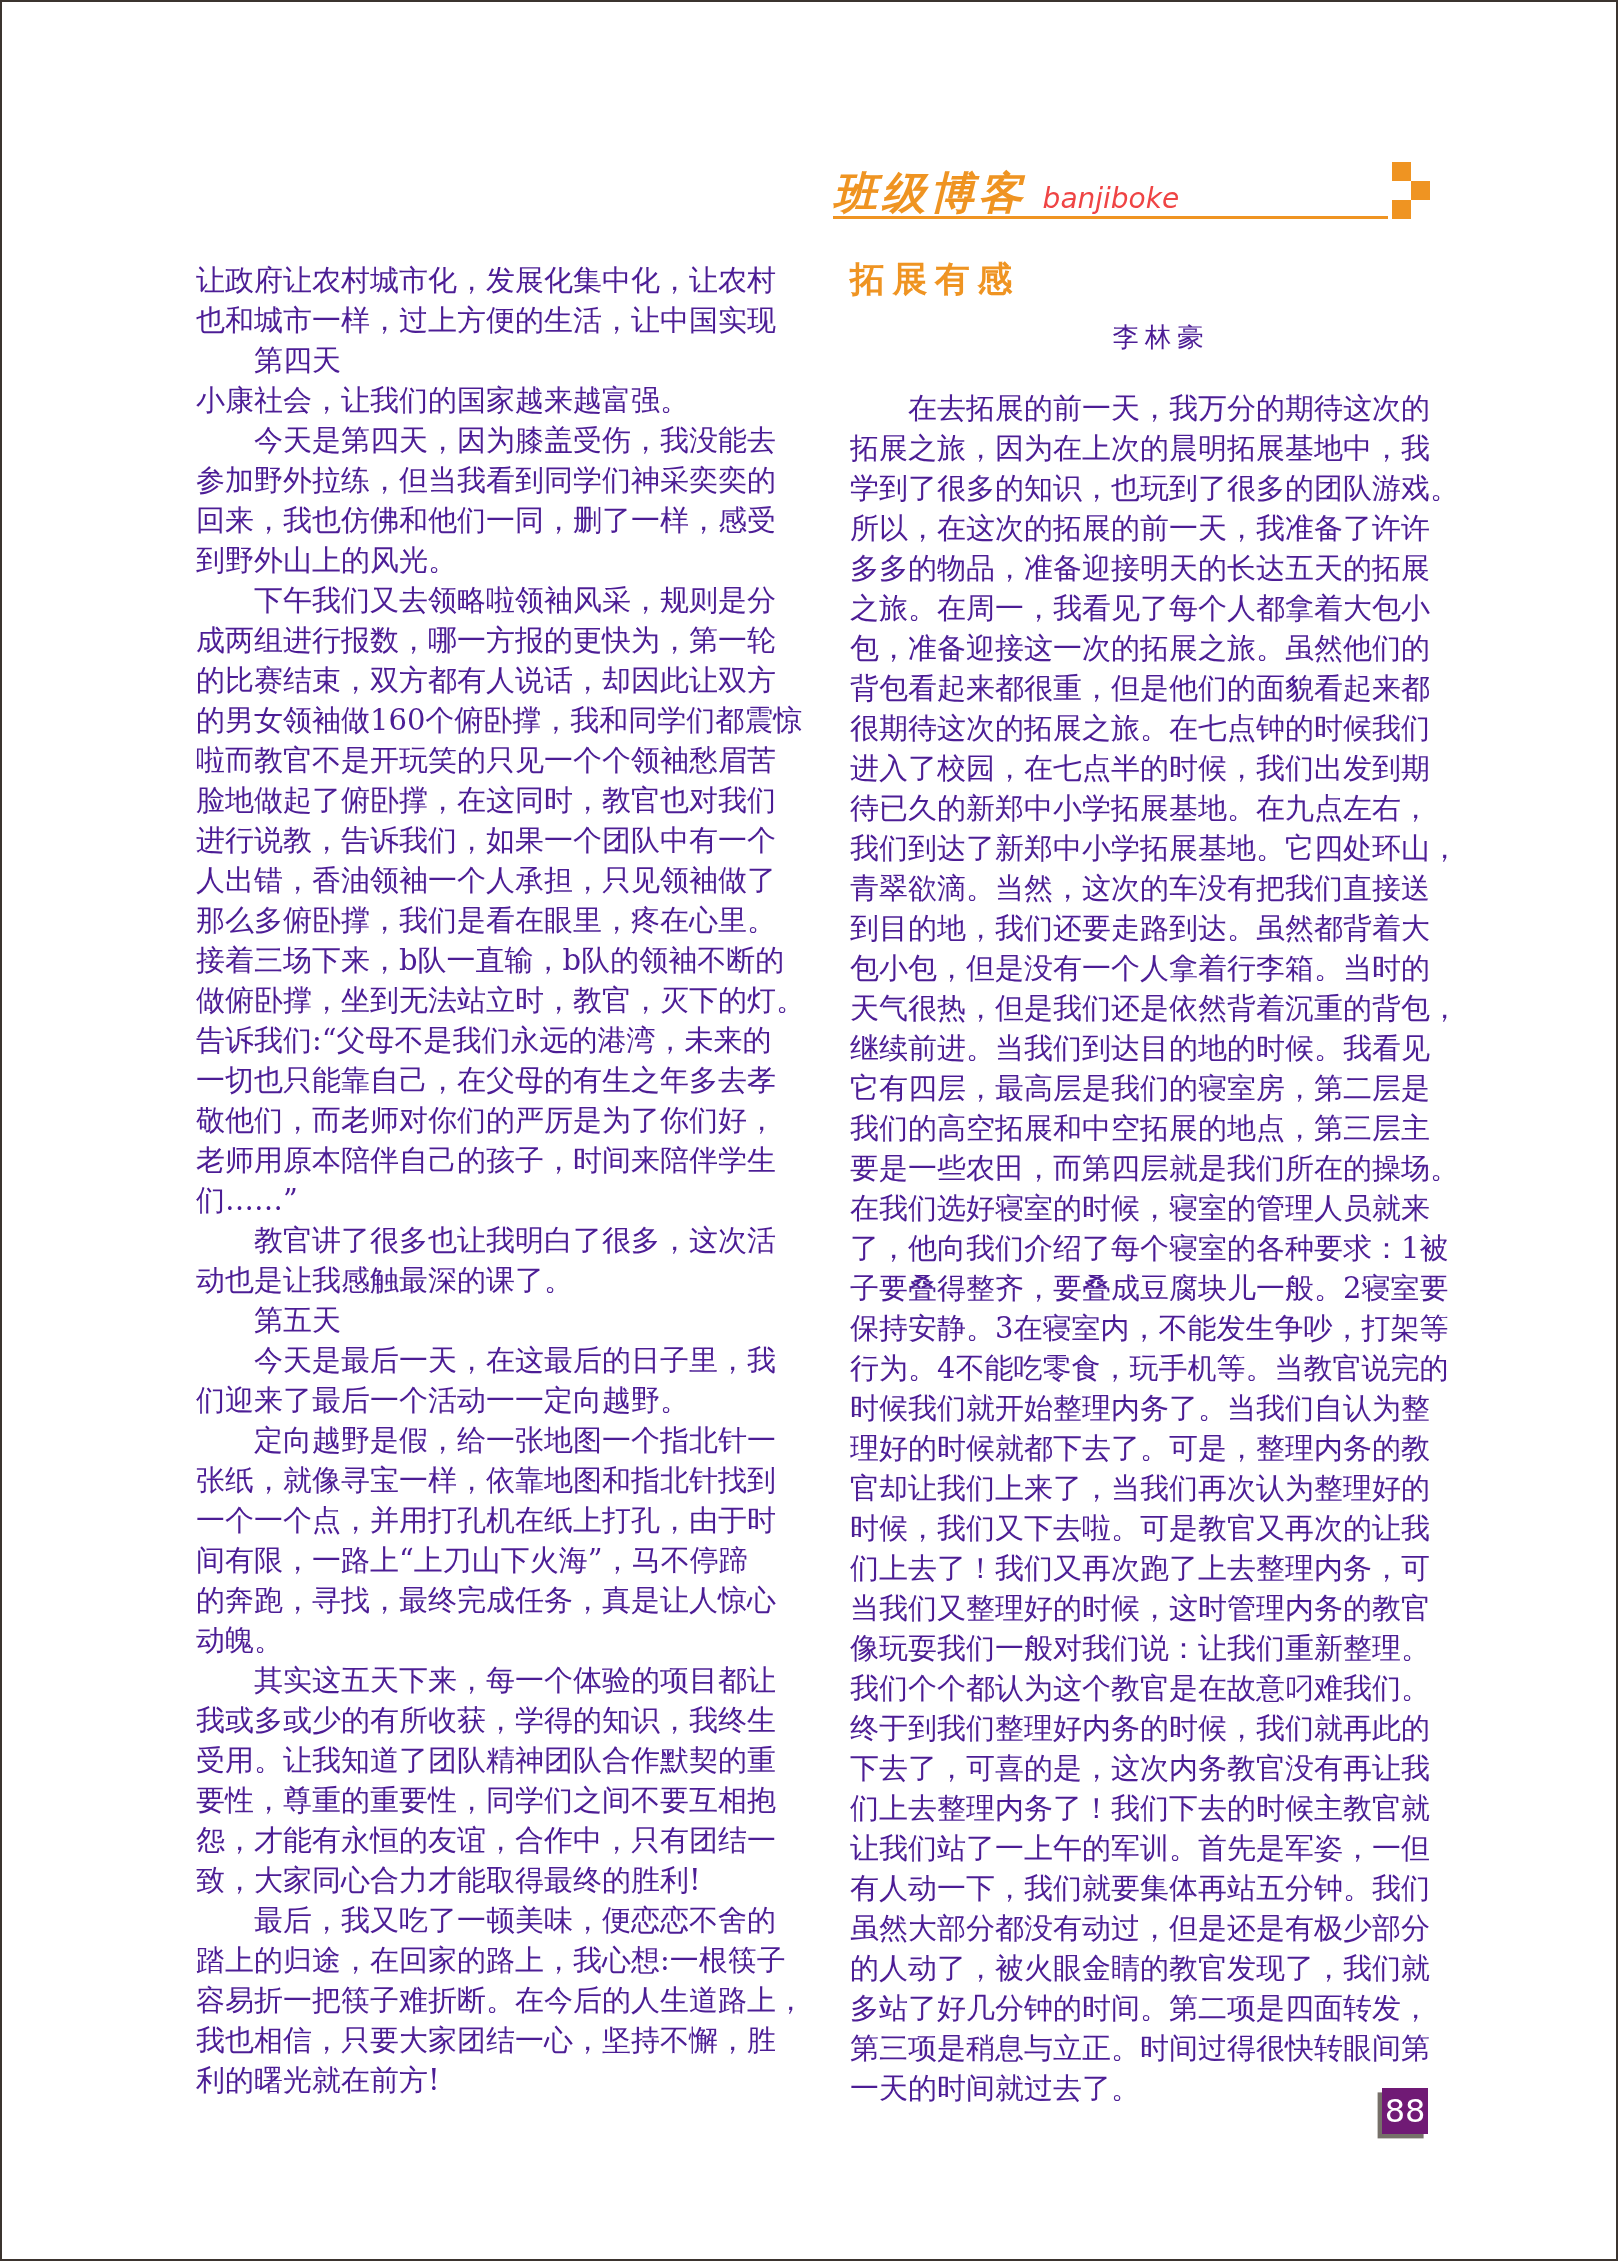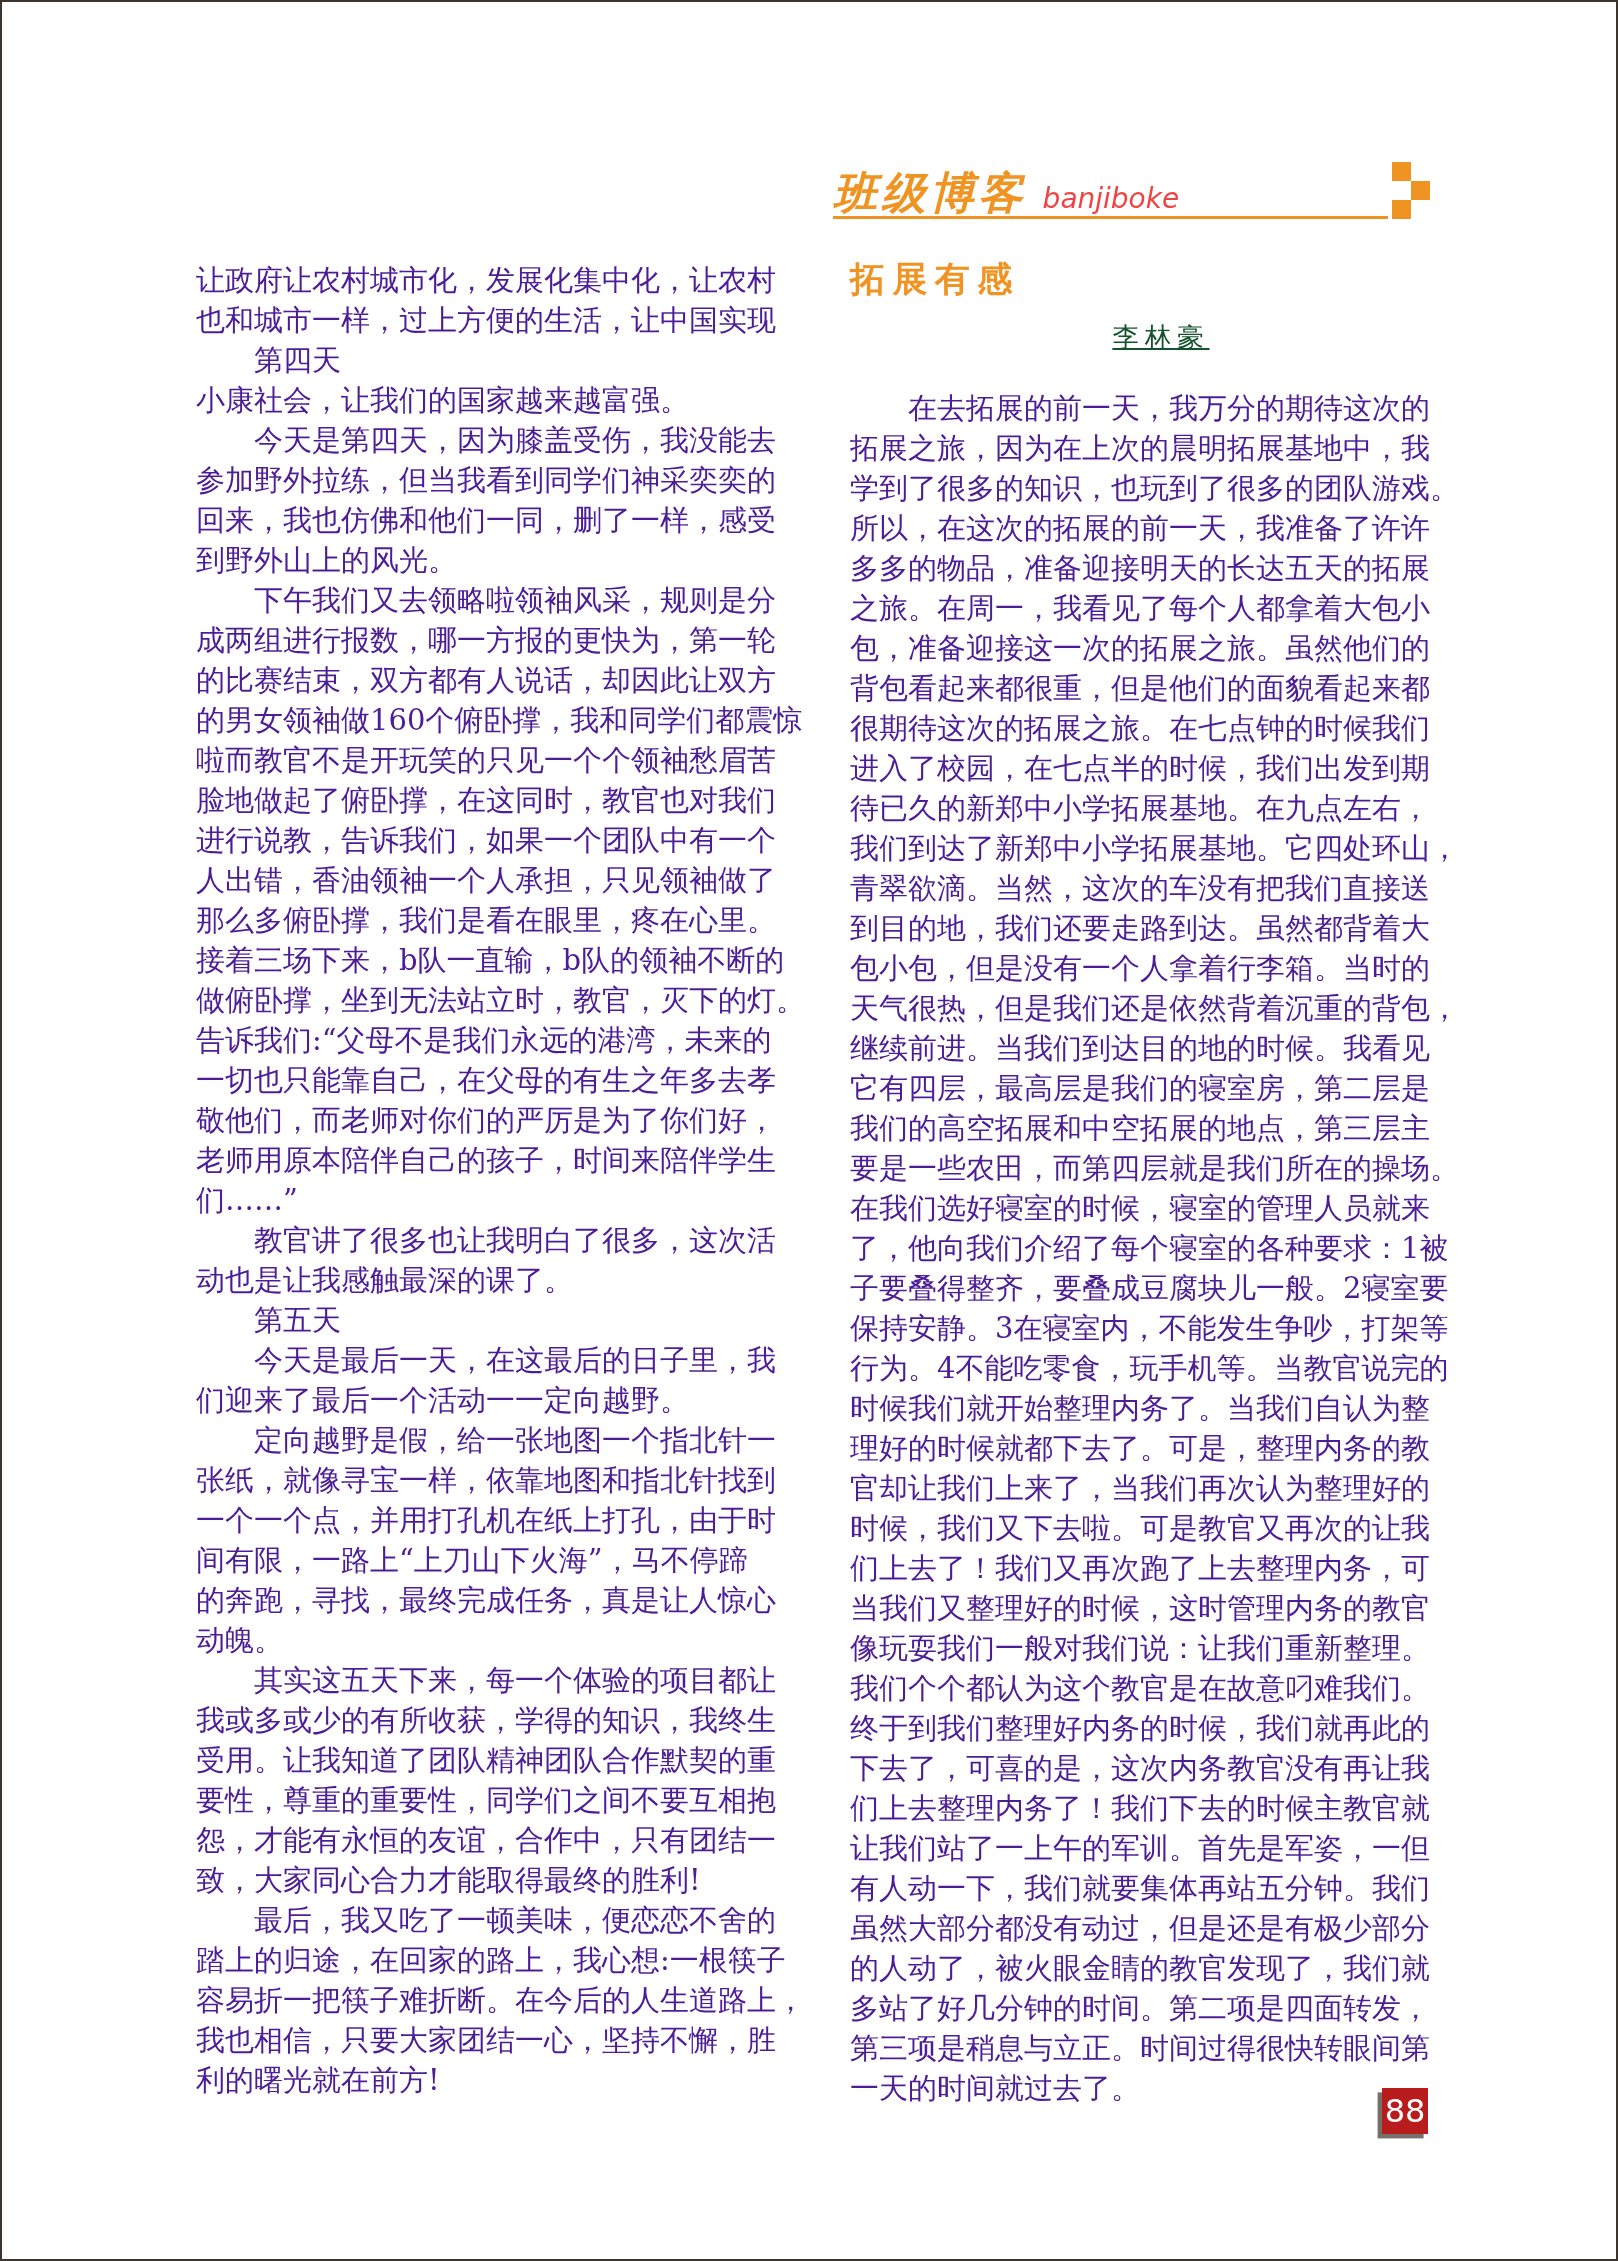--- a/index.html
+++ b/index.html
@@ -49,26 +49,26 @@
   .article-title{
     position:absolute;left:848px;top:258px;width:622px;
     text-align:left;
     font-family:"DejaVu Sans","Liberation Sans",sans-serif;
     font-weight:bold;font-size:35px;line-height:1.1;
     color:#ef9422;letter-spacing:7.4px;white-space:pre;
   }
   .article-author{
     position:absolute;left:848px;top:319px;width:622px;
     text-align:center;font-size:26.5px;line-height:1.2;
-    color:#14532d;letter-spacing:5.9px;white-space:pre;text-decoration:underline;
+    color:#4c1d95;letter-spacing:5.9px;white-space:pre;
   }
   
   .page-number{
     position:absolute;left:1380px;top:2086px;width:46px;height:46px;
-    background:#b91c1c;
+    background:#701a75;
     box-shadow:-4.4px 4.4px 0 #767069;
     display:flex;align-items:center;justify-content:center;
     font-family:"DejaVu Sans","Liberation Sans",sans-serif;
     font-size:32px;color:#ffffff;
   }
 </style>
 </head>
 <body>
 
 <div class="header-block">

